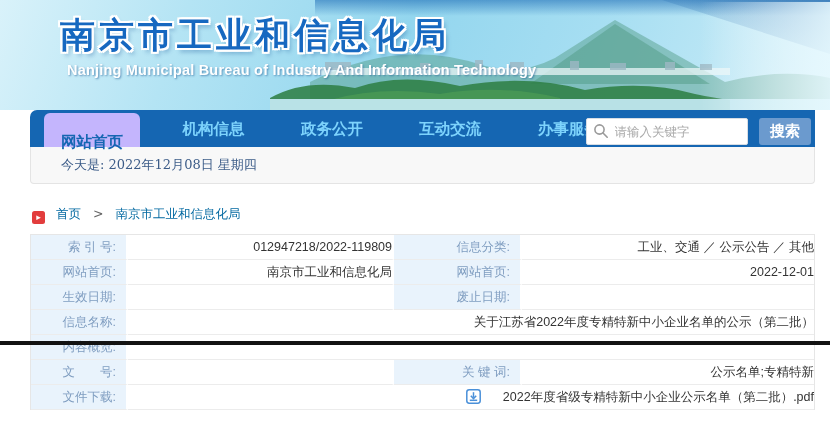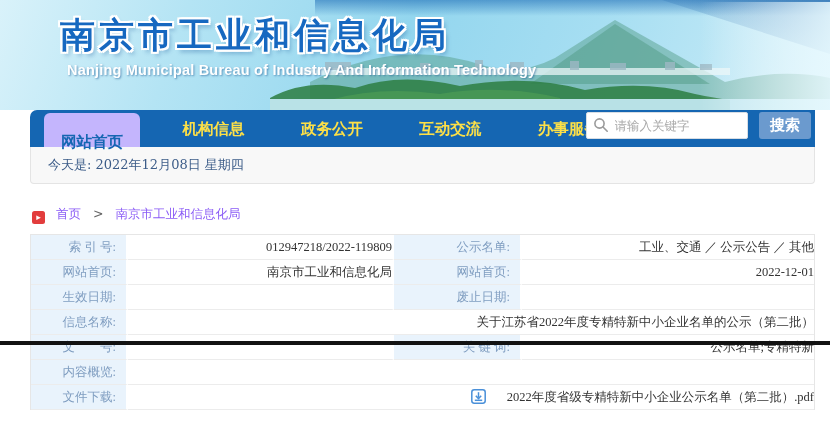--- a/index.html
+++ b/index.html
@@ -23,52 +23,52 @@
                 3px 4px 4px rgba(10,70,140,.35); }
   .site-subtitle { position:absolute; left:67px; top:62px; font-size:14.5px; font-weight:bold;
     color:#ffffff; letter-spacing:.2px; text-shadow:1px 1px 2px rgba(20,80,140,.55); }
 
   
   .content { margin:0 15px 0 30px; width:785px; }
 
   
   .main-nav { position:relative; height:37px; background:#1566b2; border-radius:7px 0 0 0; }
   .tabs { position:absolute; left:14px; top:0; height:37px; white-space:nowrap; }
-  .tab { display:inline-block; color:#fde047; font-size:15.5px; font-weight:bold;
+  .tab { display:inline-block; color:#7dd3fc; font-size:15.5px; font-weight:bold;
     line-height:37px; padding:0 14px; margin-right:24px; cursor:pointer; vertical-align:top; }
   .tab.active { background:#c4b5fd; color:#1566b2; border-radius:6px 6px 0 0;
     margin-top:3px; line-height:34px; height:34px; padding:12px 17px; }
-  .search { position:absolute; right:4px; top:2px; height:27px; }
+  .search { position:absolute; right:4px; top:8px; height:27px; }
   .search-box { display:inline-block; position:relative; vertical-align:top; }
   .search-box input { width:162px; height:27px; border:1px solid #d7dde4; border-radius:2px;
     padding:0 6px 0 28px; font-size:12.5px; color:#333; outline:none; }
   .search-box input::placeholder { color:#a9a9a9; }
   .search-glyph { position:absolute; left:7px; top:5px; width:16px; height:16px; }
   .search-btn { vertical-align:top; margin-left:7px; width:52px; height:27px; border:none;
     background:#6b9ace; color:#fff; font-size:15px; font-weight:bold; border-radius:3px;
     cursor:pointer; font-family:"Liberation Sans",sans-serif; }
 
   
   .datebar { height:37px; line-height:36px; background:#f8f8f8; border:1px solid #e4e4e4;
-    border-top:none; border-radius:0 0 4px 4px; padding-left:17px; font-size:13px;
+    border-top:none; border-radius:0 0 4px 4px; padding-left:30px; font-size:13px;
     color:#3c5c88; font-family:"DejaVu Serif","Liberation Serif",serif; }
 
   
   .breadcrumb { margin:22px 0 10px 2px; font-size:12.5px; color:#3a3a3a;
     font-family:"DejaVu Serif","Liberation Serif",serif; }
   .bc-icon { display:inline-block; width:13px; height:13px; background:#e23d3d;
     border-radius:2.5px; color:#fff; font-size:9px; line-height:13px; text-align:center;
     vertical-align:-2px; margin-right:7px; font-family:"Liberation Sans",sans-serif; }
-  .bc-link { color:#8b5cf6; text-decoration:none; cursor:pointer; }
+  .bc-link { color:#0369a1; text-decoration:none; cursor:pointer; }
   .bc-sep { margin:0 8px; color:#666; }
 
   
   .info-table-wrap { border:1px solid #e6e6e6; border-bottom:none; }
   table.info { width:100%; border-collapse:separate; border-spacing:0; table-layout:fixed;
-    font-size:12.5px; font-family:Liberation Serif, serif; }
+    font-size:12.5px; font-family:Liberation Sans, sans-serif; }
   table.info th { background:#e9f3fc; color:#7f9dc0; font-weight:normal; text-align:right;
     padding:0 10px 0 2px; height:25px; border-bottom:1px solid #ececec;
     border-right:2px solid #fff; white-space:nowrap; overflow:hidden; }
   table.info td { color:#333; padding-left:13px; height:25px; border-bottom:1px solid #ececec;
     white-space:nowrap; overflow:hidden;text-align:right; }
   table.info td.gapright { border-right:2px solid #fff; }
   .dl-icon { display:inline-block; vertical-align:-3px; }
   .file-link { margin-left:18px; color:#333; text-decoration:none; cursor:pointer; }
 
   .bottom-strip { position:absolute; left:0; bottom:2px; width:830px; height:4px; background:#121212; }
@@ -146,48 +146,48 @@
         <colgroup>
             <col style="width:97px">
             <col style="width:266px">
             <col style="width:128px">
             <col>
           </colgroup>
         <tbody>
             <tr>
           <th>索 引 号:</th>
           <td class="gapright">012947218/2022-119809</td>
-          <th>公示名单:</th>
+          <th>信息分类:</th>
           <td>工业、交通 ／ 公示公告 ／ 其他</td>
         </tr>
         <tr>
           <th>网站首页:</th>
           <td class="gapright">南京市工业和信息化局</td>
           <th>网站首页:</th>
           <td>2022-12-01</td>
         </tr>
         <tr>
           <th>生效日期:</th>
           <td class="gapright"></td>
           <th>废止日期:</th>
           <td></td>
         </tr>
         <tr>
           <th>信息名称:</th>
           <td colspan="3">关于江苏省2022年度专精特新中小企业名单的公示（第二批）</td>
         </tr>
         <tr>
+          <th>内容概览:</th>
+          <td colspan="3"></td>
+        </tr>
+        <tr>
           <th>文　　号:</th>
           <td class="gapright"></td>
           <th>关 键 词:</th>
           <td>公示名单;专精特新</td>
-        </tr>
-        <tr>
-          <th>内容概览:</th>
-          <td colspan="3"></td>
         </tr>
         <tr>
           <th>文件下载:</th>
           <td colspan="3">
             <svg class="dl-icon" width="15" height="15" viewBox="0 0 15 15">
               <rect x="0.8" y="0.8" width="13.4" height="13.4" rx="2.4" fill="none" stroke="#4a90d9" stroke-width="1.5"></rect>
               <line x1="7.5" y1="3.2" x2="7.5" y2="8.6" stroke="#4a90d9" stroke-width="1.5"></line>
               <path d="M4.8,6.8 L7.5,9.6 L10.2,6.8" fill="none" stroke="#4a90d9" stroke-width="1.5"></path>
               <line x1="3.8" y1="11.3" x2="11.2" y2="11.3" stroke="#4a90d9" stroke-width="1.5"></line>
             </svg>

